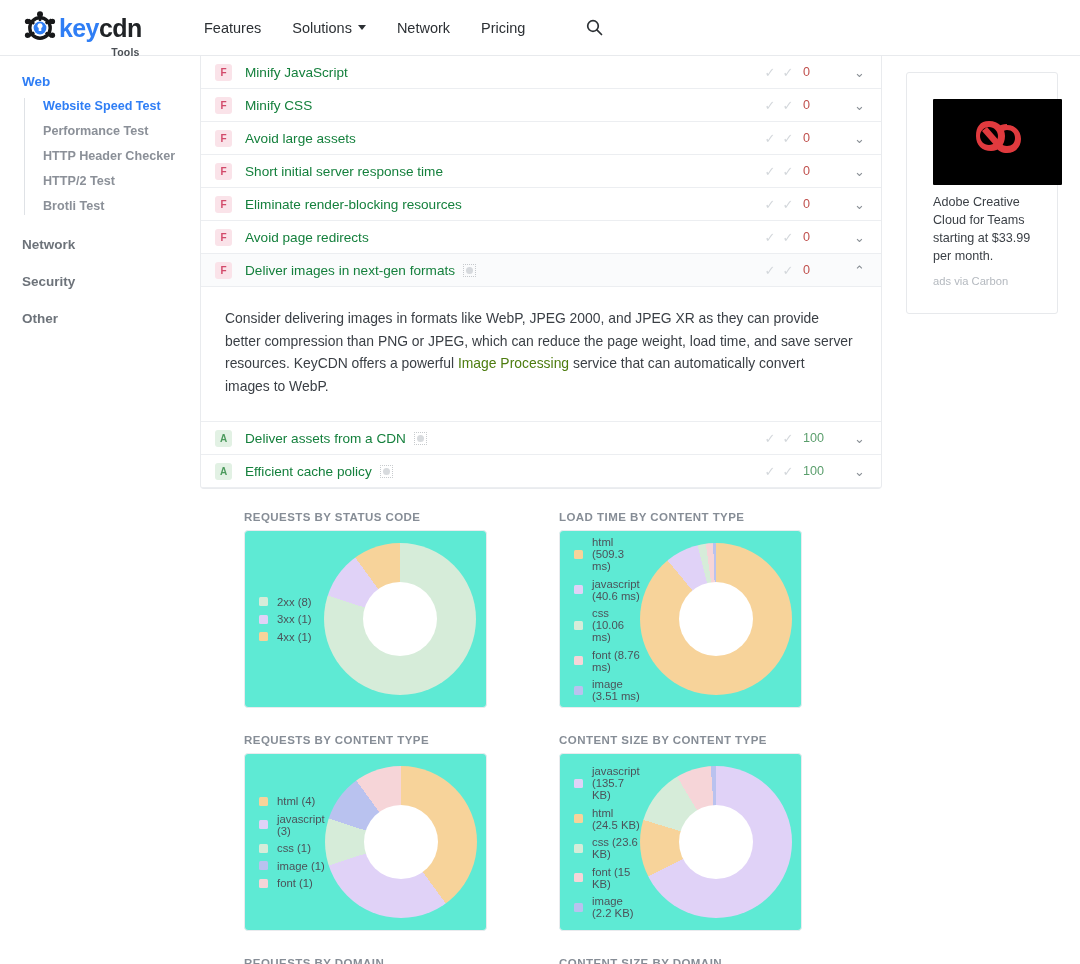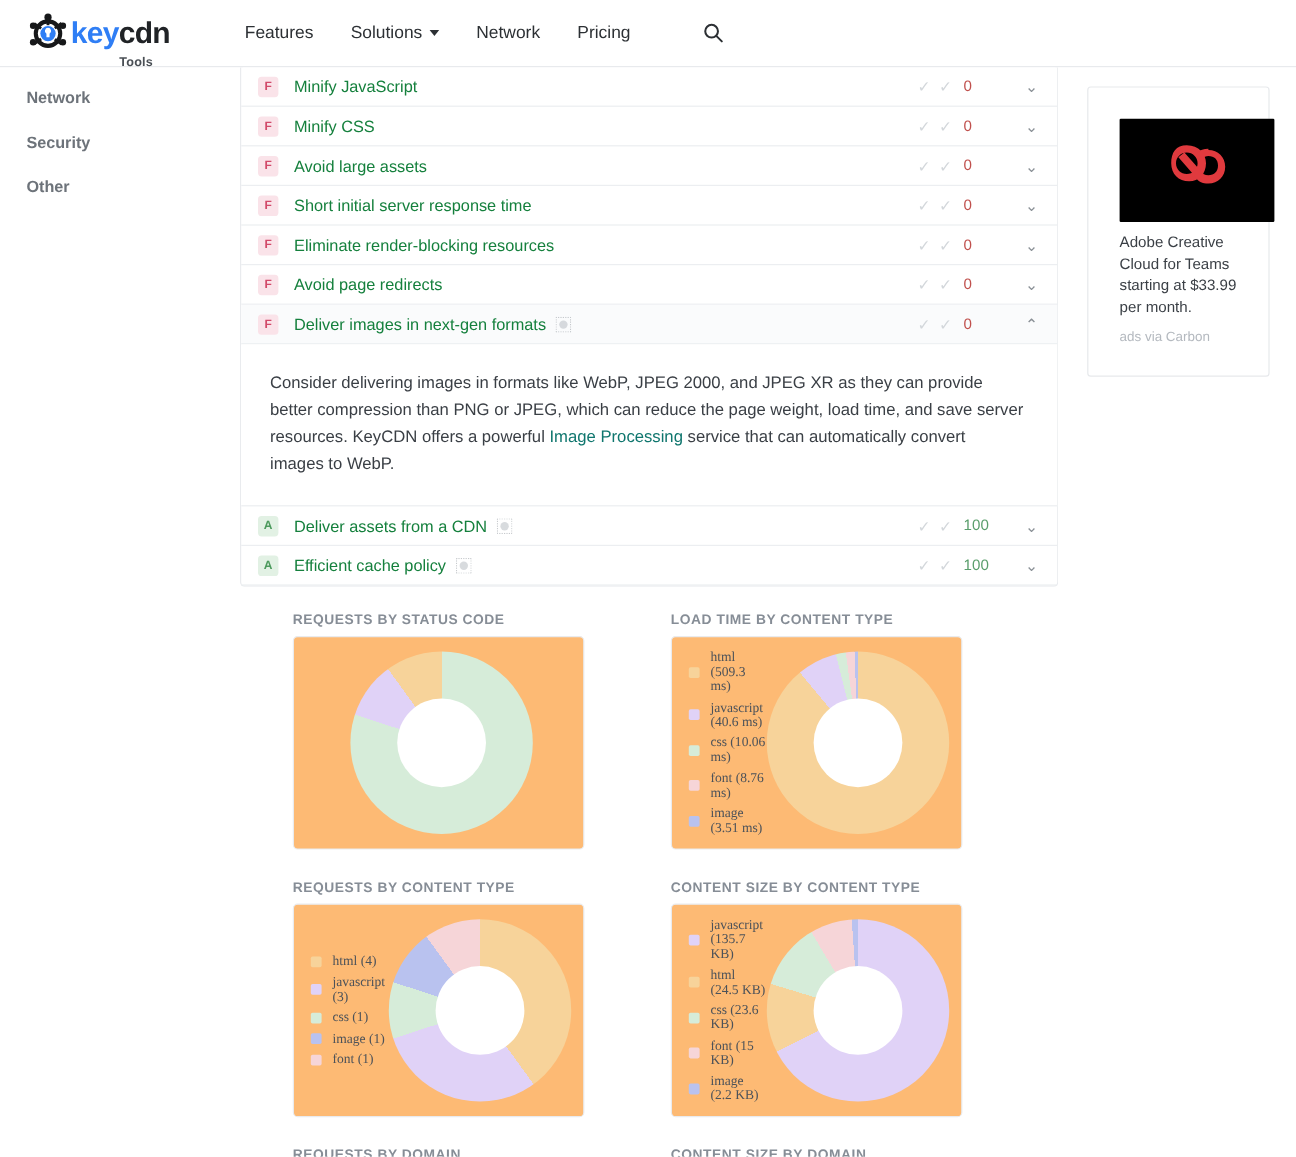--- a/index.html
+++ b/index.html
@@ -21,21 +21,21 @@
     background:#fff;
     position:relative;
   }
   .logo-wrap{ width:196px; padding-left:22px; display:flex; align-items:flex-end; }
   .logo{ display:flex; align-items:center; position:relative; }
   .logo-mark{ width:36px; height:36px; position:relative; margin-right:1px; }
   .logo-text{ font-size:25px; font-weight:bold; letter-spacing:-0.6px; line-height:1; position:relative; top:1px;}
   .logo-key{ color:#2f7ef5; }
   .logo-cdn{ color:#202326; }
   .logo-tools{
-    position:absolute; right:14px; bottom:-12px;
+    position:absolute; right:2px; bottom:-12px;
     font-size:10.5px; font-weight:bold; color:#4a4f55; letter-spacing:0.2px;
   }
 
   .mainnav{ display:flex; align-items:center; gap:31px; margin-left:8px; }
   .mainnav a{
     font-size:14.5px; color:#2c3034; text-decoration:none; font-weight:500;
     display:flex; align-items:center; gap:6px; cursor:pointer;
   }
   .caret{ width:0;height:0;border-left:4.5px solid transparent;border-right:4.5px solid transparent;border-top:5px solid #2c3034; display:inline-block; }
   .search-btn{ margin-left:30px; display:flex; align-items:center; cursor:pointer; }
@@ -97,21 +97,21 @@
   .tick{ width:18px; color:#d3d7db; font-size:13px; text-align:center; }
   .score{ width:34px; text-align:left; font-size:12.6px; padding-left:6px; }
   .score.bad{ color:#c0504d; }
   .score.good{ color:#5a9e6c; }
   .chev{ width:34px; text-align:right; color:#8a9096; font-size:13px; }
 
   .adetail{
     padding:20px 28px 24px 24px; border-bottom:1px solid #eceef1; background:#fff;
     font-size:13.9px; line-height:1.62; color:#3a3f45;
   }
-  .adetail a{ color:#0f766e; text-decoration:none; }
+  .adetail a{ color:#4d7c0f; text-decoration:none; }
 
   
   .ad{
     width:152px; border:1px solid #e7e9ec; border-radius:3px; padding:26px;
     background:#fff;
   }
   .ad-img{
     width:129px;height:86px;background:#000;border-radius:1px;
     display:flex;align-items:center;justify-content:center;
   }
@@ -120,22 +120,22 @@
 
   
   .charts{ padding:22px 0 0 4px; width:686px; }
   .chart-row{ display:flex; gap:28px; margin-bottom:26px; }
   .chart-block{ width:287px;padding-left:44px; }
   .chart-title{
     font-size:11.5px; font-weight:bold; color:#868d96; letter-spacing:0.45px;
     margin-bottom:7px;
   }
   .chart-card{
-    border:1px solid #e9ebee; border-radius:4px; height:178px; background:#fdba74;
-    display:flex; align-items:center; padding:0 10px 0 14px; position:relative;font-family:Liberation Serif, serif;
+    border:1px solid #e9ebee; border-radius:4px; height:178px; background:#5eead4;
+    display:flex; align-items:center; padding:0 10px 0 14px; position:relative;
   }
   .legend{ width:132px; }
   .legend-item{ display:flex; align-items:center; margin:5.5px 0; font-size:11.3px; color:#4c5259; }
   .sw{ width:9px;height:9px;border-radius:1.5px; margin-right:9px; flex:0 0 9px; }
   .donut-wrap{ flex:1; display:flex; align-items:center; justify-content:center; }
   .donut{ position:relative; width:152px;height:152px; border-radius:50%; }
   .donut::after{
     content:""; position:absolute; left:50%;top:50%;
     width:74px;height:74px;margin:-37px 0 0 -37px;
     background:#fff; border-radius:50%;
@@ -192,20 +192,30 @@
         </svg>
     </span>
   </nav>
 
 </div>
 
 <div class="page">
 
   <aside class="sidebar">
     <div class="side-group">
+      <div class="side-head">Web</div>
+      <div class="side-sub">
+        <div class="active">Website Speed Test</div>
+        <div>Performance Test</div>
+        <div>HTTP Header Checker</div>
+        <div>HTTP/2 Test</div>
+        <div>Brotli Test</div>
+      </div>
+    </div>
+    <div class="side-group">
       <div class="side-head muted">Network</div>
     </div>
     <div class="side-group">
       <div class="side-head muted">Security</div>
     </div>
     <div class="side-group">
       <div class="side-head muted">Other</div>
     </div>
   </aside>
 
@@ -325,20 +335,34 @@
         </span>
       </div>
     </div>
 
     <div class="charts">
 
       <div class="chart-row">
         <div class="chart-block">
           <div class="chart-title">REQUESTS BY STATUS CODE</div>
           <div class="chart-card">
+            <div class="legend" id="lg0">
+                <div class="legend-item">
+                  <span class="sw" style="background: rgb(214, 236, 217);"></span>
+                  <span>2xx (8)</span>
+                </div>
+                <div class="legend-item">
+                  <span class="sw" style="background: rgb(224, 210, 247);"></span>
+                  <span>3xx (1)</span>
+                </div>
+                <div class="legend-item">
+                  <span class="sw" style="background: rgb(247, 211, 154);"></span>
+                  <span>4xx (1)</span>
+                </div>
+              </div>
             <div class="donut-wrap">
                 <div class="donut" id="dn0" style="background: conic-gradient(rgb(214, 236, 217) 0deg, rgb(214, 236, 217) 288deg, rgb(224, 210, 247) 288deg, rgb(224, 210, 247) 324deg, rgb(247, 211, 154) 324deg, rgb(247, 211, 154) 360deg);"></div>
               </div>
           </div>
         </div>
         <div class="chart-block">
           <div class="chart-title">LOAD TIME BY CONTENT TYPE</div>
           <div class="chart-card">
             <div class="legend" id="lg1">
                 <div class="legend-item">

